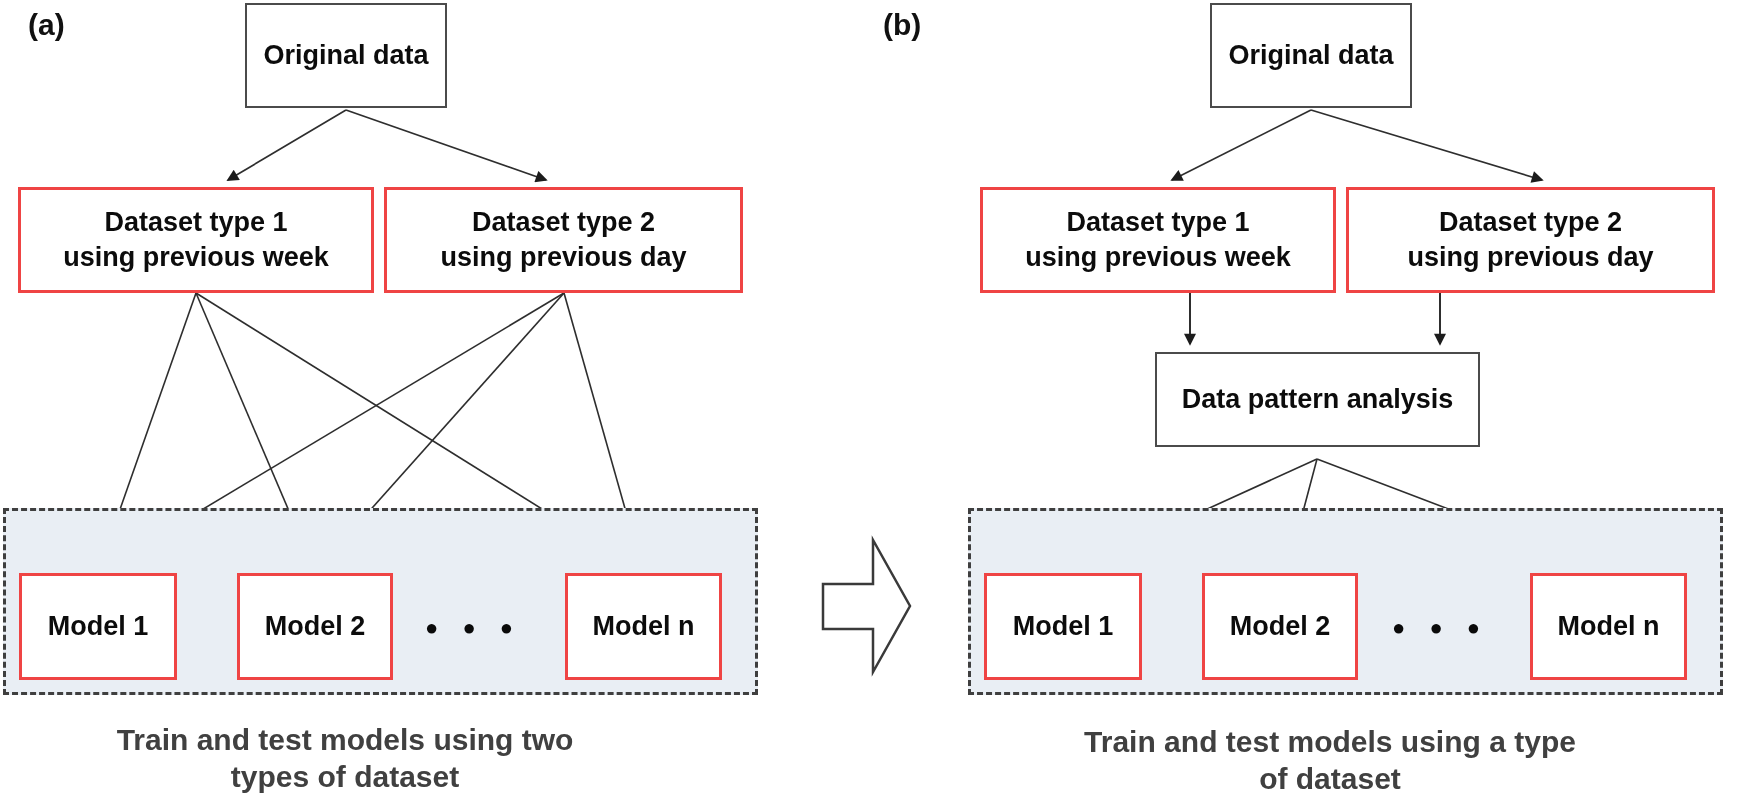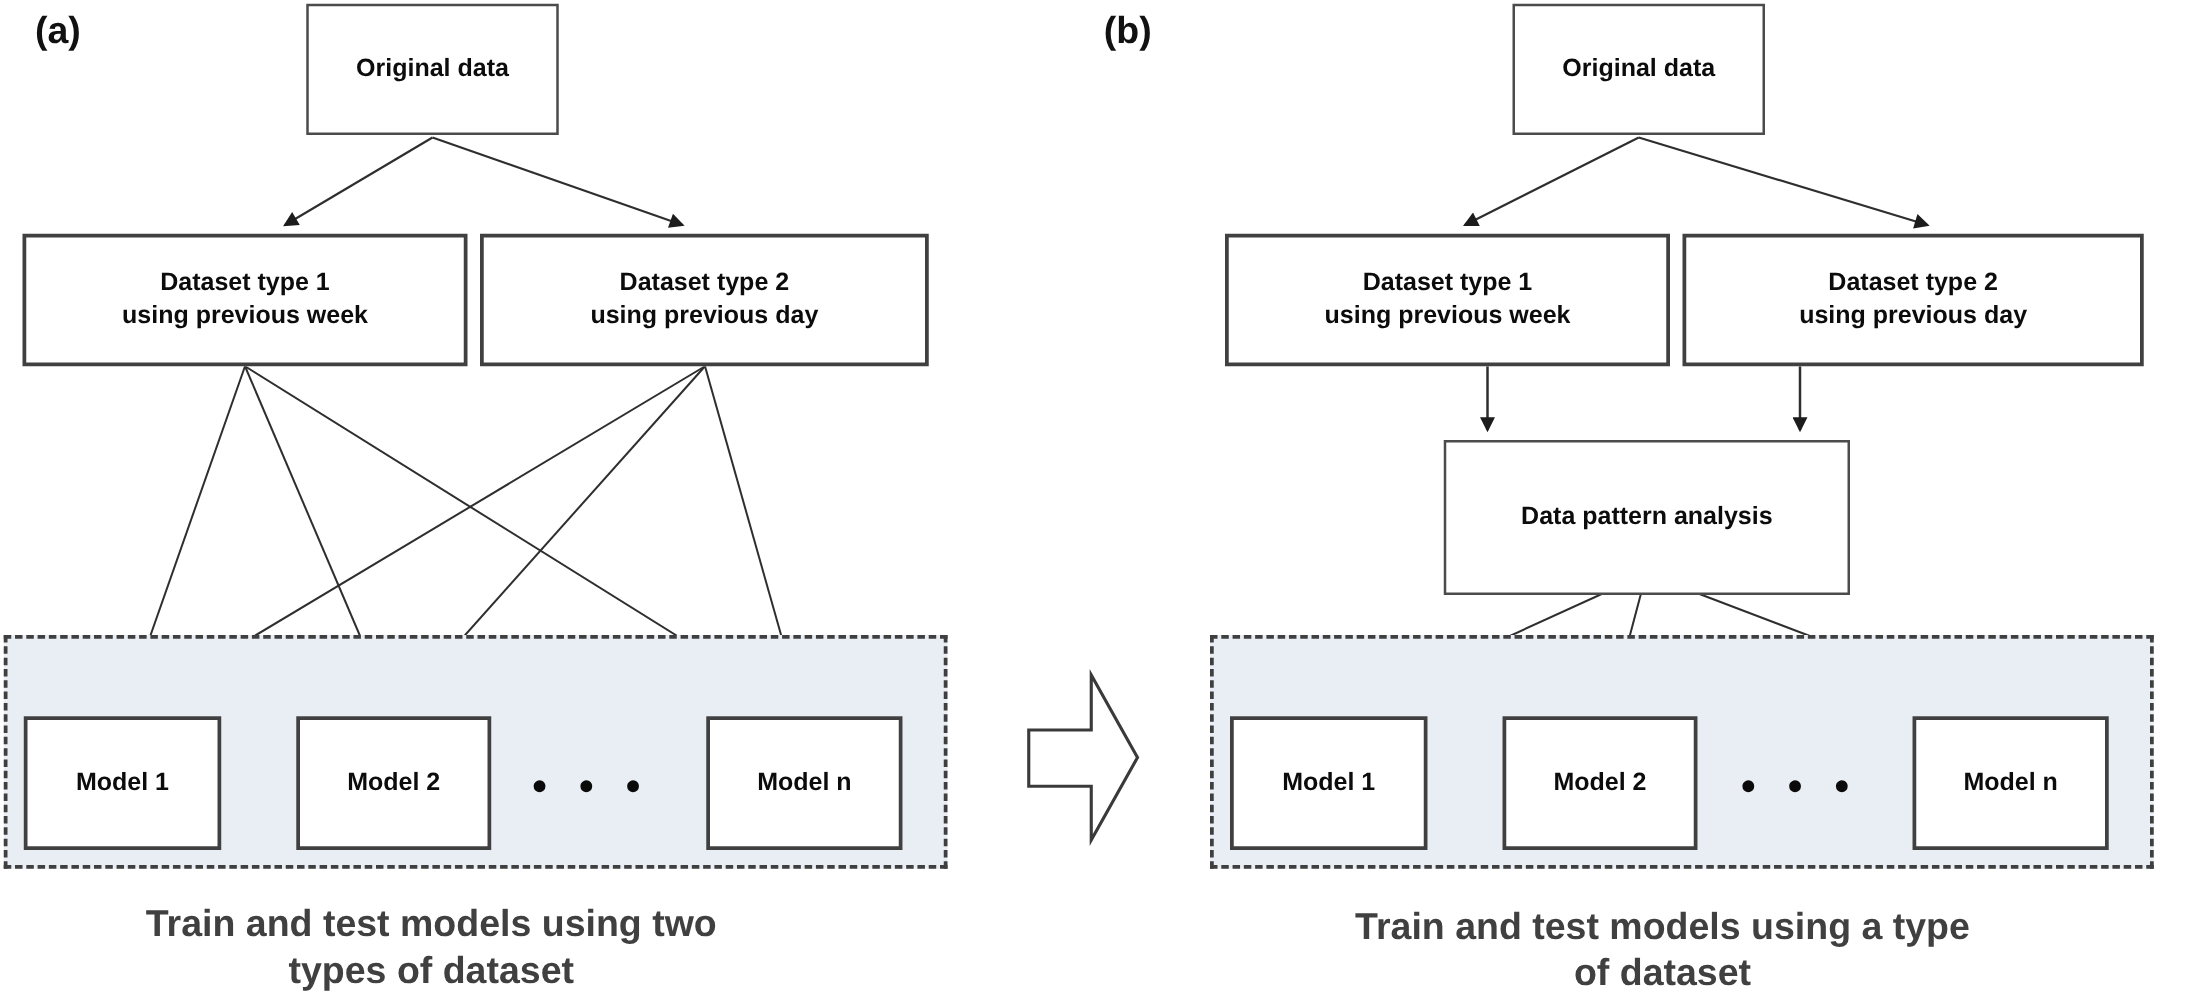--- a/index.html
+++ b/index.html
@@ -10,22 +10,22 @@
   .panel-label{
     position:absolute;font-size:30px;font-weight:bold;color:#111;
   }
   .node{
     position:absolute;background:#ffffff;display:flex;flex-direction:column;
     align-items:center;justify-content:center;text-align:center;
     font-weight:bold;color:#0c0c0c;box-sizing:border-box;
   }
   .node .l{display:block;line-height:1.28;}
   .thin{border:2px solid #4b4b4b;}
-  .thick{border:3px solid #404040;}
-  .fs27{font-size:20px;}
+  .thick{border:3px solid #ef4444;}
+  .fs27{font-size:27px;}
   .tray{
     position:absolute;background:#e9eef4;border:3px dashed #3f3f3f;
     box-sizing:border-box;
   }
   .caption{
     position:absolute;text-align:center;font-weight:bold;font-size:30px;
     line-height:1.22;color:#404040;
   }
   .dots{
     position:absolute;font-size:22px;letter-spacing:0;word-spacing:18px;
@@ -112,21 +112,21 @@
   <div class="node thick fs27" style="left:980px;top:187px;width:356px;height:106px;">
     <span class="l">Dataset type 1</span>
     <span class="l">using previous week</span>
   </div>
 
   <div class="node thick fs27" style="left:1346px;top:187px;width:369px;height:106px;">
     <span class="l">Dataset type 2</span>
     <span class="l">using previous day</span>
   </div>
 
-  <div class="node thin fs27" style="left:1155px;top:352px;width:325px;height:124px;">
+  <div class="node thin fs27" style="left:1155px;top:352px;width:325px;height:95px;">
     <span class="l">Data pattern analysis</span>
   </div>
 
   <div class="tray" style="left:968px;top:508px;width:755px;height:187px;"></div>
 
   <div class="node thick fs27" style="left:984px;top:573px;width:158px;height:107px;">
     <span class="l">Model 1</span>
   </div>
   <div class="node thick fs27" style="left:1202px;top:573px;width:156px;height:107px;">
     <span class="l">Model 2</span>

